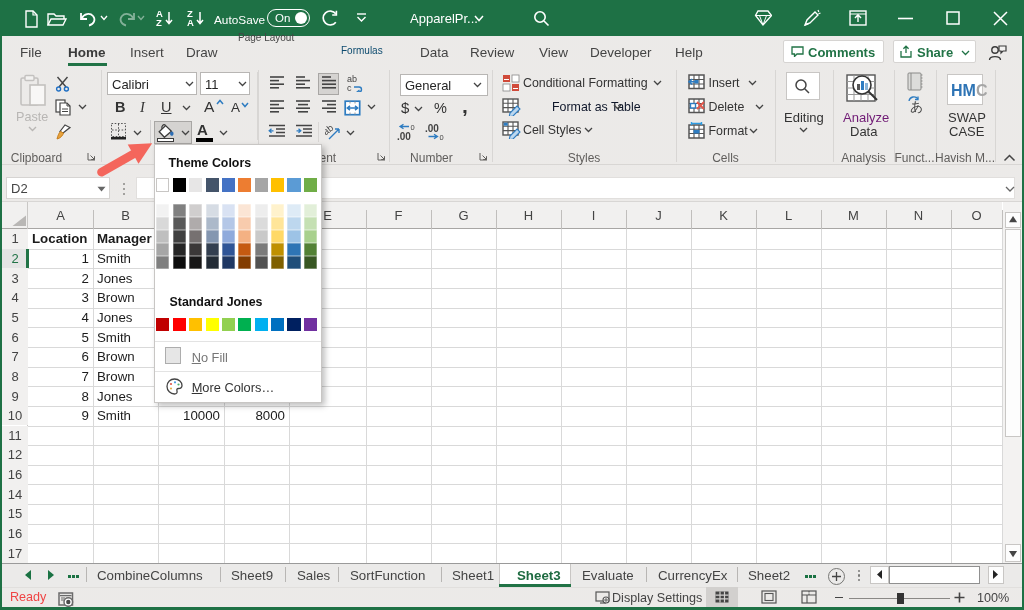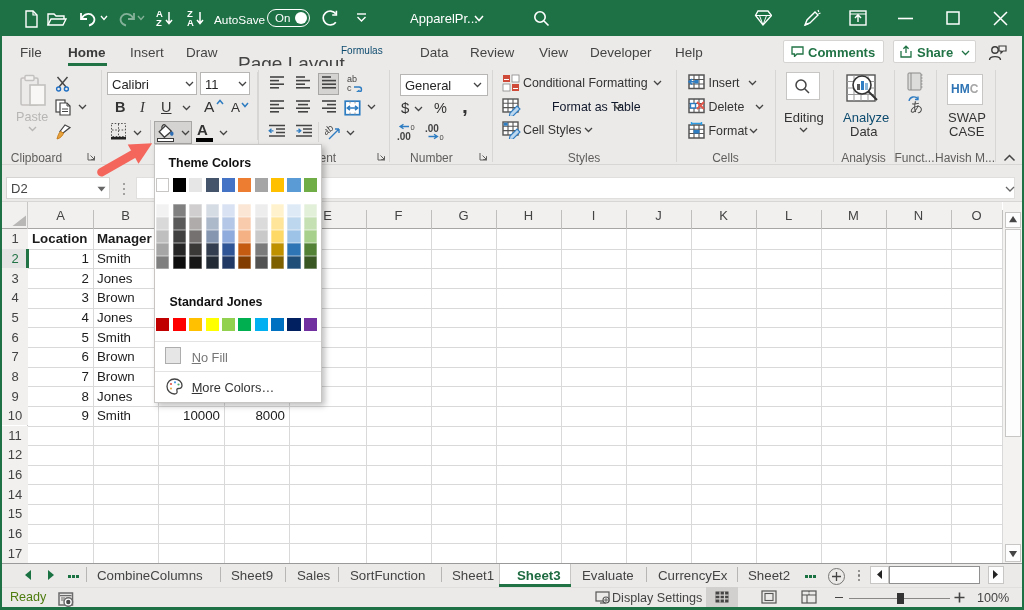--- a/index.html
+++ b/index.html
@@ -87,21 +87,21 @@
 <svg class="abs" style="left:945px;top:10px" width="17" height="16" viewBox="0 0 17 16">
       <rect x="2" y="2" width="12" height="12" fill="none" stroke="#fff" stroke-width="1.5"></rect>
     </svg>
 <svg class="abs" style="left:992px;top:10px" width="17" height="17" viewBox="0 0 17 17">
       <path d="M2 2 L15 15 M15 2 L2 15" stroke="#fff" stroke-width="1.5"></path>
     </svg>
 <div class="abs" style="left:2px;top:36px;width:1020px;height:30px;background:#F3F2F1;background-image:radial-gradient(rgba(130,120,110,0.07) 0.7px,transparent 0.9px);background-size:2px 2px;"></div>
 <div class="abs" style="left:20px;top:45px;font-size:13.5px;color:#444">File</div>
 <div class="abs" style="left:130px;top:45px;font-size:13.5px;color:#444">Insert</div>
 <div class="abs" style="left:186px;top:45px;font-size:13.5px;color:#444">Draw</div>
-<div class="abs" style="left:238px;top:53px;font-size:19px;color:#444">Page Layout</div>
+<div class="abs" style="left:238px;top:32px;font-size:10px;color:#444">Page Layout</div>
 <div class="abs" style="left:341px;top:45px;font-size:10px;color:#0c4a6e">Formulas</div>
 <div class="abs" style="left:420px;top:45px;font-size:13.5px;color:#444">Data</div>
 <div class="abs" style="left:470px;top:45px;font-size:13.5px;color:#444">Review</div>
 <div class="abs" style="left:539px;top:45px;font-size:13.5px;color:#444">View</div>
 <div class="abs" style="left:590px;top:45px;font-size:13.5px;color:#444">Developer</div>
 <div class="abs" style="left:675px;top:45px;font-size:13.5px;color:#444">Help</div>
 <div class="abs" style="left:68px;top:44.5px;font-size:13.5px;color:#3b3b3b;font-weight:bold">Home</div>
 <div class="abs" style="left:68px;top:62.5px;width:39px;height:3px;background:#217346"></div>
 <div class="abs" style="left:783px;top:40px;width:101px;height:23px;background:#fff;border:1px solid #D6D4D2;border-radius:2px"></div>
 <svg class="abs" style="left:791px;top:46px" width="13" height="11" viewBox="0 0 13 11">
@@ -408,34 +408,34 @@
     </svg>
 <svg class="abs" style="left:846px;top:72px" width="34" height="34" viewBox="0 0 34 34">
       <rect x="1" y="3" width="28" height="26" fill="#fff" stroke="#555" stroke-width="1.4"></rect>
       <path d="M1 9.5 h28 M1 16 h28 M1 22.5 h28 M8 3 v26 M15 3 v26 M22 3 v26" stroke="#999" stroke-width="1"></path>
       <circle cx="16" cy="13" r="9" fill="#fff" stroke="#333" stroke-width="1.6"></circle>
       <path d="M22.5 19.5 L31 28" stroke="#333" stroke-width="2"></path>
       <rect x="11" y="12" width="3" height="6" fill="#555"></rect>
       <rect x="15" y="9" width="3" height="9" fill="#2E7CC1"></rect>
       <rect x="19" y="11" width="3" height="7" fill="#8AB4D8"></rect>
     </svg>
-<div class="abs" style="left:843px;top:110px;font-size:13px;color:#0c4a6e">Analyze</div>
+<div class="abs" style="left:843px;top:110px;font-size:13px;color:#701a75">Analyze</div>
 <div class="abs" style="left:850px;top:124px;font-size:13px;color:#333">Data</div>
 <svg class="abs" style="left:906px;top:72px" width="18" height="20" viewBox="0 0 18 20">
       <rect x="2" y="1" width="13" height="17" rx="1" fill="#DCDCDA" stroke="#8a8a88" stroke-width="1"></rect>
       <path d="M5 1 v17" stroke="#8a8a88" stroke-width="1"></path>
       <path d="M15 3 h1.5 M15 6 h1.5 M15 9 h1.5 M15 12 h1.5 M15 15 h1.5" stroke="#8a8a88" stroke-width="1.2"></path>
     </svg>
 <svg class="abs" style="left:906px;top:95px" width="20" height="20" viewBox="0 0 20 20">
       <text x="4" y="16" font-size="13" fill="#444" font-family="Liberation Sans">あ</text>
       <path d="M3 6 a5 5 0 0 1 9 -2" fill="none" stroke="#2E7CC1" stroke-width="1.3"></path>
       <path d="M12 1.5 v3 h-3" fill="none" stroke="#2E7CC1" stroke-width="1.3"></path>
     </svg>
 <div class="abs" style="left:947px;top:74px;width:36px;height:31px;background:#fff;border:1px solid #C8C6C4"></div>
-<div class="abs" style="left:951px;top:82px;font-size:12px;font-weight:bold;color:#2E74B5">HM<span style="color:#A6A6A6">C</span></div>
+<div class="abs" style="left:951px;top:82px;font-size:16px;font-weight:bold;color:#2E74B5">HM<span style="color:#A6A6A6">C</span></div>
 <div class="abs" style="left:948px;top:110px;font-size:13px;color:#333">SWAP</div>
 <div class="abs" style="left:949px;top:124px;font-size:13px;color:#333">CASE</div>
 <div class="abs" style="left:2px;top:165px;width:1020px;height:37px;background:#F3F2F1;background-image:radial-gradient(rgba(130,120,110,0.07) 0.7px,transparent 0.9px);background-size:2px 2px;"></div>
 <div class="abs" style="left:6px;top:177px;width:104px;height:21.5px;background:#fff;border:1px solid #D6D4D2"></div>
 <div class="abs" style="left:11px;top:181px;font-size:13px;color:#444">D2</div>
 <svg class="abs" style="left:97px;top:186px" width="9" height="6" viewBox="0 0 9 6">
       <path d="M0.5 0.8 L8.5 0.8 L4.5 5.5 z" fill="#666"></path>
     </svg>
 <div class="abs" style="left:123px;top:182.5px;width:2.4px;height:2.4px;border-radius:50%;background:#8a8886"></div>
 <div class="abs" style="left:123px;top:187.5px;width:2.4px;height:2.4px;border-radius:50%;background:#8a8886"></div>
@@ -621,21 +621,21 @@
 <div class="abs" style="left:870px;top:566px;width:19px;height:18px;background:#FDFDFD;border:1px solid #C8C6C4"></div>
 <svg class="abs" style="left:876px;top:570px" width="7" height="9" viewBox="0 0 7 9">
       <path d="M6 0 L1 4.5 L6 9 z" fill="#222"></path>
     </svg>
 <div class="abs" style="left:889px;top:566px;width:91px;height:18px;background:#fff;border:1px solid #909090"></div>
 <div class="abs" style="left:988px;top:566px;width:16px;height:18px;background:#FDFDFD;border:1px solid #C8C6C4"></div>
 <svg class="abs" style="left:992px;top:570px" width="7" height="9" viewBox="0 0 7 9">
       <path d="M1 0 L6 4.5 L1 9 z" fill="#222"></path>
     </svg>
 <div class="abs" style="left:2px;top:586.5px;width:1020px;height:20.5px;background:#F3F2F1;border-top:1px solid #E1DFDD;background-image:radial-gradient(rgba(130,120,110,0.07) 0.7px,transparent 0.9px);background-size:2px 2px;"></div>
-<div class="abs" style="left:10px;top:590px;font-size:12.6px;color:#4d7c0f">Ready</div>
+<div class="abs" style="left:10px;top:590px;font-size:12.6px;color:#ef4444">Ready</div>
 <svg class="abs" style="left:57.5px;top:591.5px" width="16" height="15" viewBox="0 0 16 15">
       <rect x="1" y="1" width="13.5" height="12" fill="none" stroke="#6b6b6b" stroke-width="1.5"></rect>
       <path d="M2 3.6 H13.5" stroke="#6b6b6b" stroke-width="1.3"></path>
       <path d="M3 6 h4 M3 8 h3" stroke="#6b6b6b" stroke-width="1"></path>
       <circle cx="10.3" cy="10" r="4.3" fill="#fff" stroke="#6b6b6b" stroke-width="1.5"></circle>
       <circle cx="10.3" cy="10" r="2.2" fill="#4a4a4a"></circle>
     </svg>
 <svg class="abs" style="left:595px;top:591px" width="17" height="13" viewBox="0 0 17 13">
       <rect x="1" y="1" width="13" height="9" fill="none" stroke="#555" stroke-width="1.2"></rect>
       <path d="M5 12 h6" stroke="#555" stroke-width="1.2"></path>

